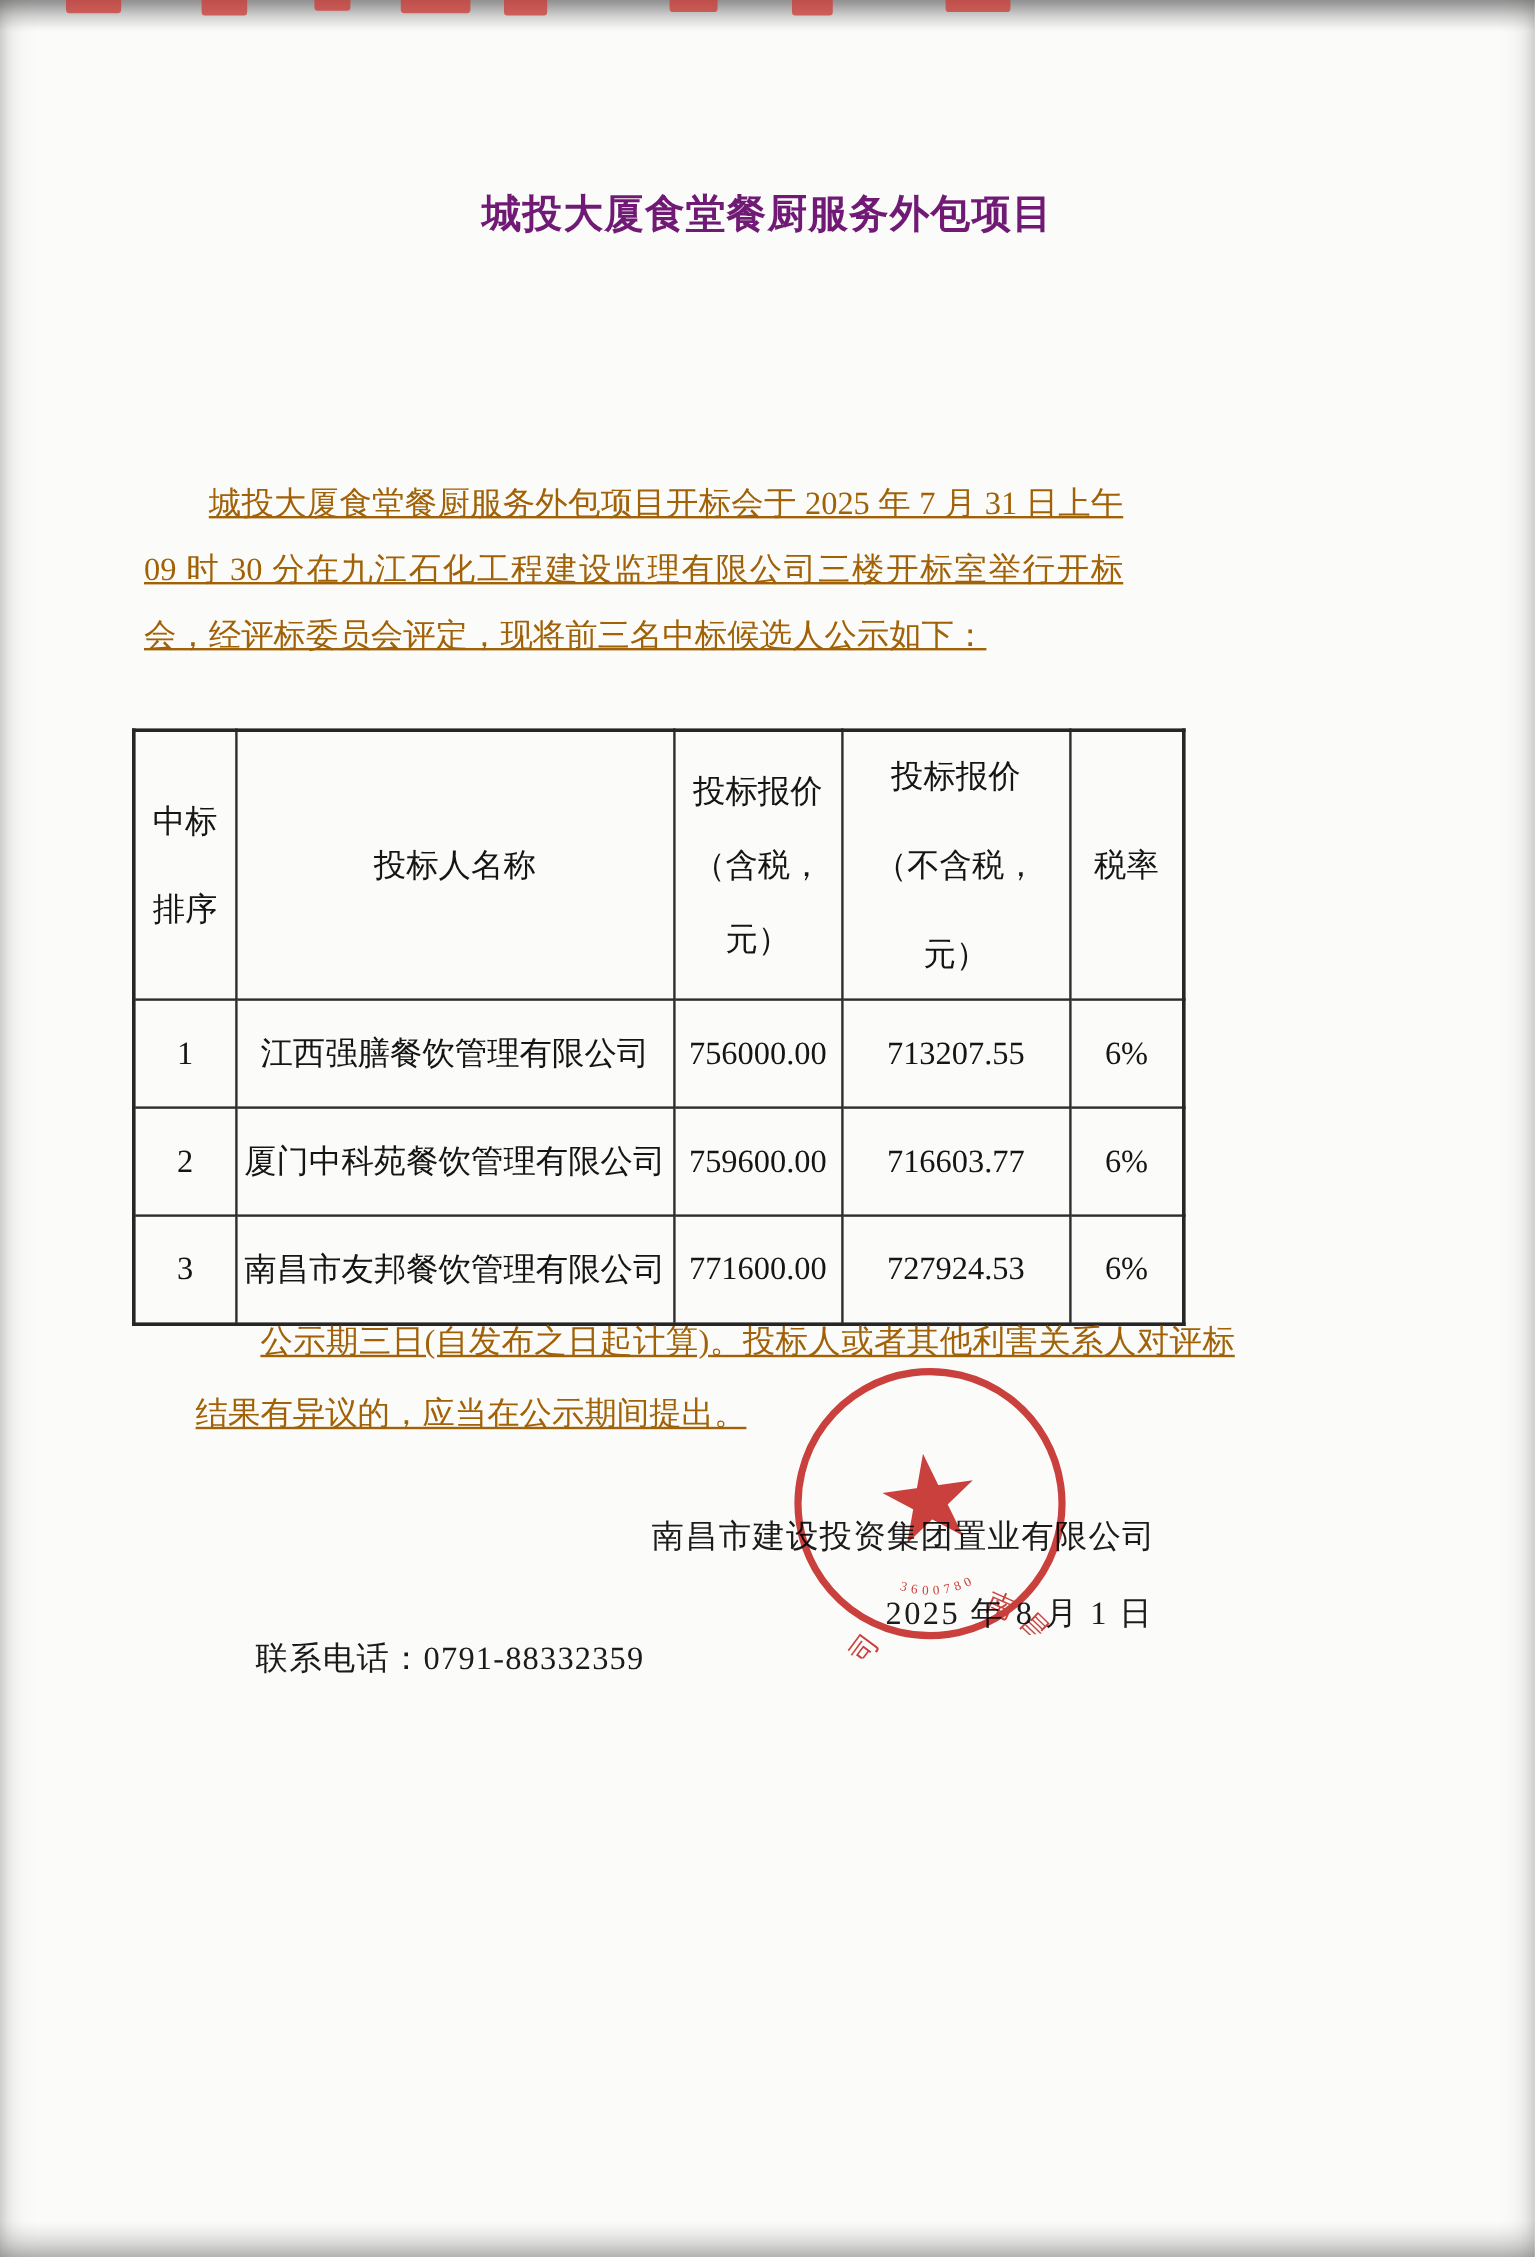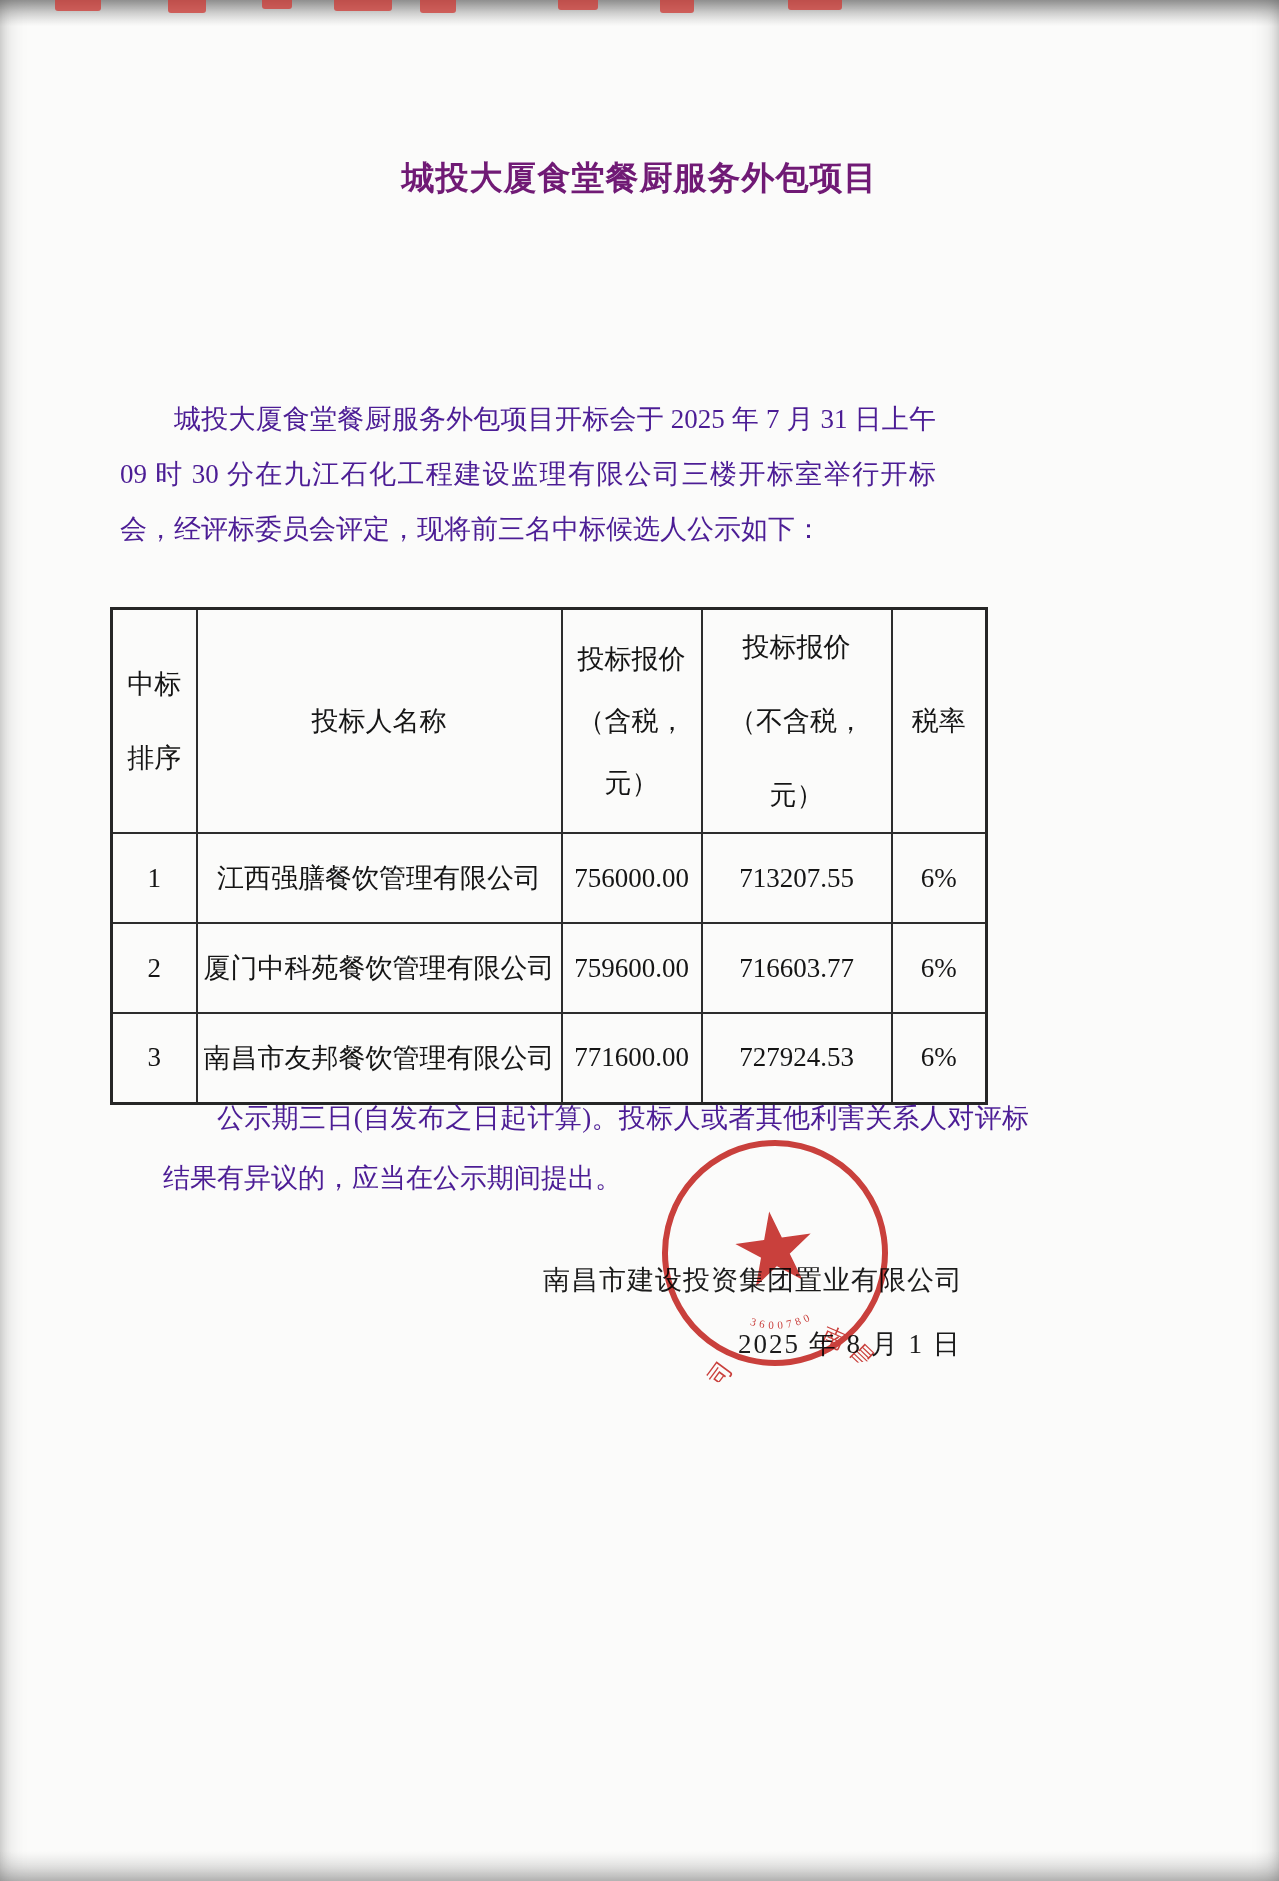--- a/index.html
+++ b/index.html
@@ -21,21 +21,21 @@
     background:linear-gradient(180deg,rgba(110,110,110,.45),rgba(110,110,110,0));pointer-events:none;}
   .edge-bottom{position:absolute;bottom:0;left:0;width:100%;height:30px;
     background:linear-gradient(0deg,rgba(130,130,130,.32),rgba(130,130,130,0));pointer-events:none;}
 
   .artifact{position:absolute;top:0;background:#cf3a35;opacity:.75;border-radius:0 0 3px 3px;filter:blur(.4px);}
 
   .title{position:absolute;left:0;width:100%;text-align:center;font-weight:700;color:#701a75;}
   #title1{top:156px;font-size:33px;letter-spacing:1px;}
   #title2{top:246px;font-size:33px;letter-spacing:4px;}
 
-  .para{position:absolute;font-size:27px;line-height:55px;text-align:justify;text-indent:2em;color:#4c1d95;}
+  .para{position:absolute;font-size:27px;line-height:55px;text-align:justify;text-indent:2em;color:#a16207;text-decoration:underline;}
   #intro{top:392px;left:120px;width:816px;}
   #notice{top:1088px;left:163px;width:866px;line-height:60px;}
 
   table.bids{
     position:absolute;top:607px;left:110px;
     width:875px;border-collapse:collapse;table-layout:fixed;
     font-size:27px;color:#151515;
   }
   table.bids th,table.bids td{
     border:2px solid #2d2d2d;text-align:center;vertical-align:middle;
@@ -132,20 +132,21 @@
         <td>南昌市友邦餐饮管理有限公司</td>
         <td class="num">771600.00</td>
         <td class="num">727924.53</td>
         <td class="num">6%</td>
       </tr>
     </tbody>
   </table>
 
   <div id="notice" class="para">公示期三日(自发布之日起计算)。投标人或者其他利害关系人对评标结果有异议的，应当在公示期间提出。</div>
 
+  <div id="phone" class="line">联系电话：0791-88332359</div>
   <div id="issuer" class="line">南昌市建设投资集团置业有限公司</div>
   <div id="issue-date" class="line">2025 年 8 月 1 日</div>
 
   <svg id="seal" viewBox="0 0 240 240" aria-hidden="true">
     <defs>
       <path id="sealArc" d="M 120 208 A 88 88 0 1 1 119.9 208" fill="none"></path>
       <path id="serialArc" d="M 52 156 A 78 78 0 0 0 188 156" fill="none"></path>
     </defs>
     <circle cx="120" cy="120" r="110" fill="none" stroke="#c9302c" stroke-width="6"></circle>
     <polygon points="120,78 143.51,150.36 81.96,105.64 158.04,105.64 96.49,150.36" fill="#c9302c" fill-rule="nonzero"></polygon>

